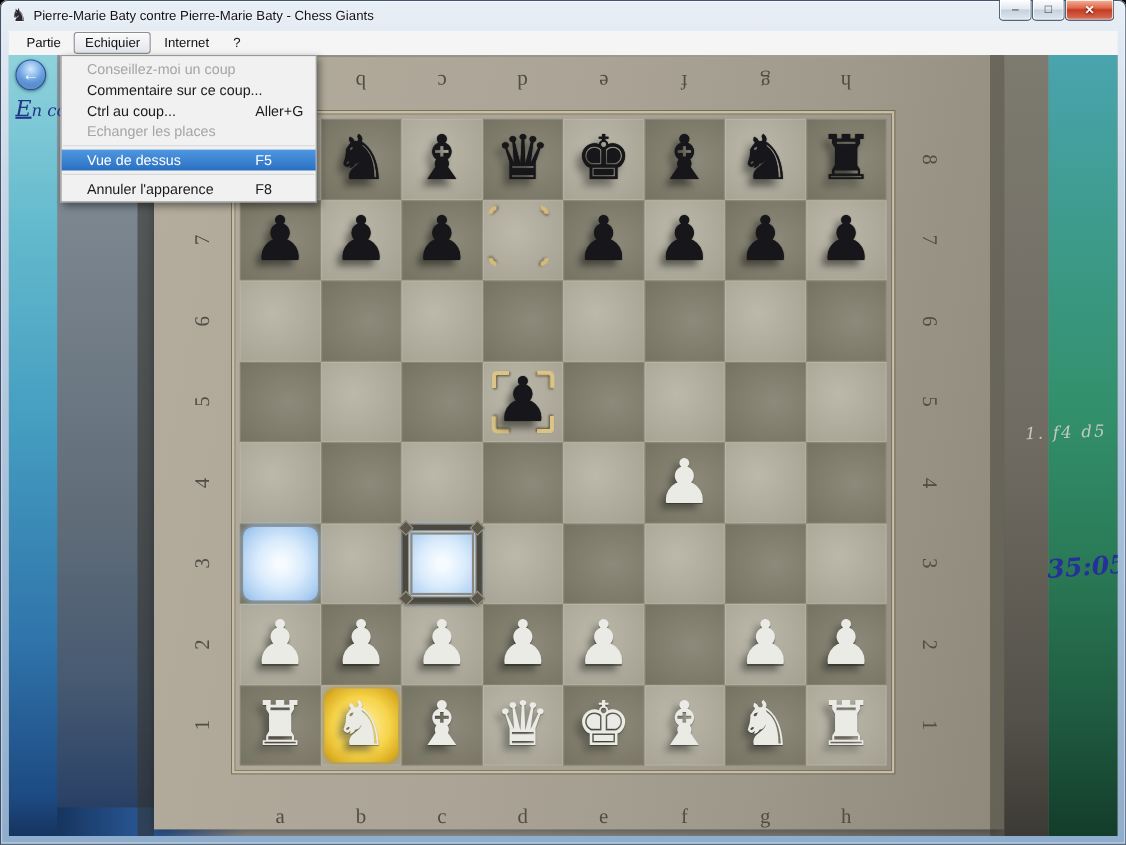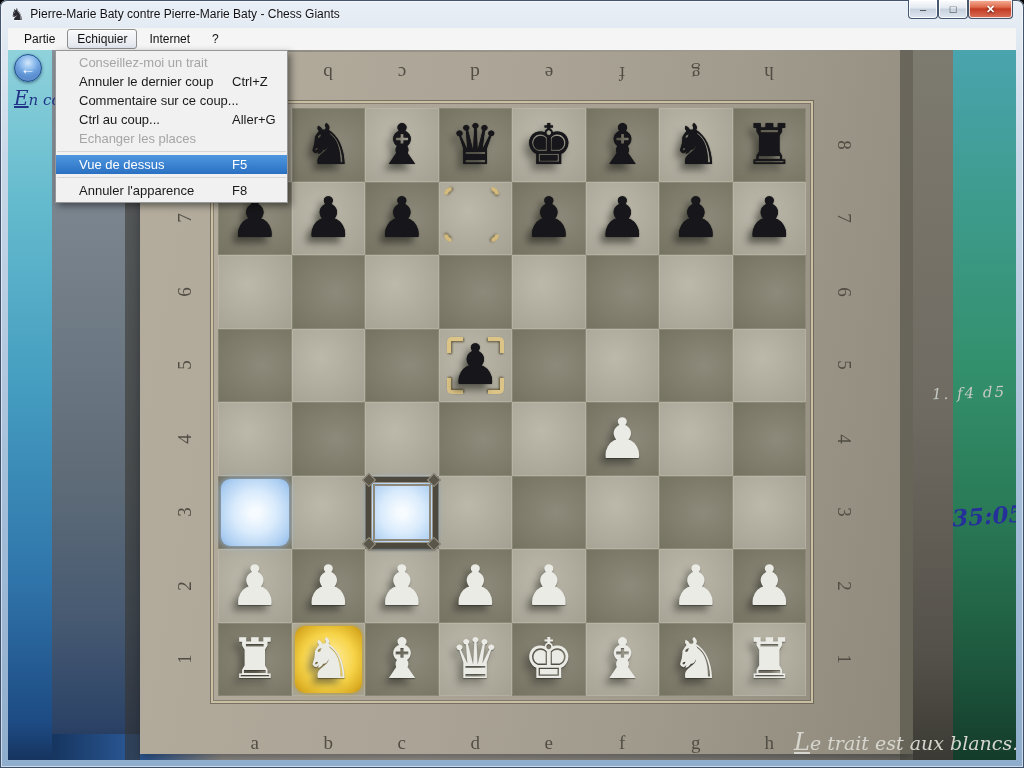--- a/index.html
+++ b/index.html
@@ -288,26 +288,24 @@
         <span class="blabel rotl" style="left: 177px; top: 168.25px; position: absolute;">7</span>
         <span class="blabel rotr" style="left: 836px; top: 168.25px; position: absolute;">7</span>
         <span class="blabel rotl" style="left: 177px; top: 94.75px; position: absolute;">8</span>
         <span class="blabel rotr" style="left: 836px; top: 94.75px; position: absolute;">8</span>
       </div>
 
     <div class="back-btn">←</div>
     <div class="status-left">En cours</div>
     <div class="moves-text">1. f4  d5</div>
     <div class="clock-text">35:05</div>
-    <div class="status-bottom">Le trait est aux blancs.</div>
   </div>
 
   <div class="dropdown" id="dropdown">
-      <div class="mi disabled"><span class="lab">Conseillez-moi un trait</span></div>
-      <div class="mi "><span class="lab">Annuler le dernier coup</span><span class="sc">Ctrl+Z</span></div>
+      <div class="mi disabled"><span class="lab">Conseillez-moi un coup</span></div>
       <div class="mi "><span class="lab">Commentaire sur ce coup...</span></div>
       <div class="mi "><span class="lab">Ctrl au coup...</span><span class="sc">Aller+G</span></div>
       <div class="mi disabled"><span class="lab">Echanger les places</span></div>
       <div class="msep"></div>
       <div class="mi selected"><span class="lab">Vue de dessus</span><span class="sc">F5</span></div>
       <div class="msep"></div>
       <div class="mi "><span class="lab">Annuler l'apparence</span><span class="sc">F8</span></div>
     </div>
 
 </div>

